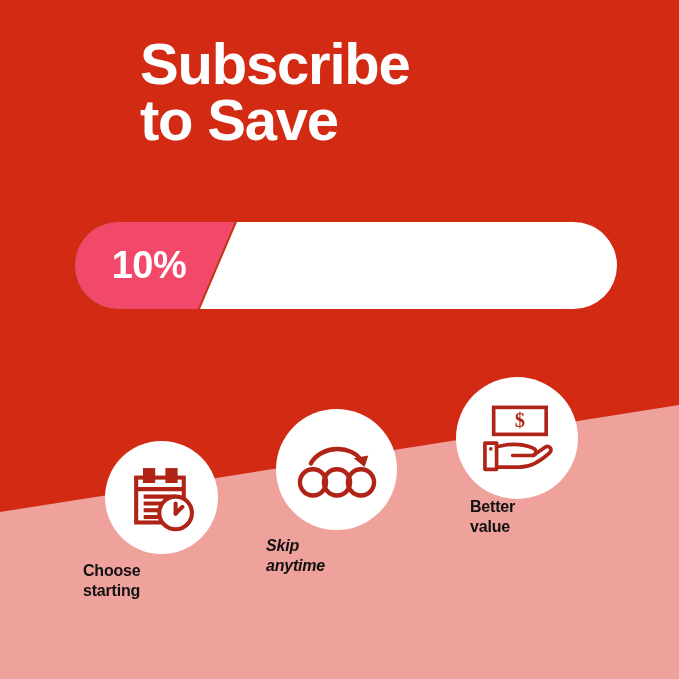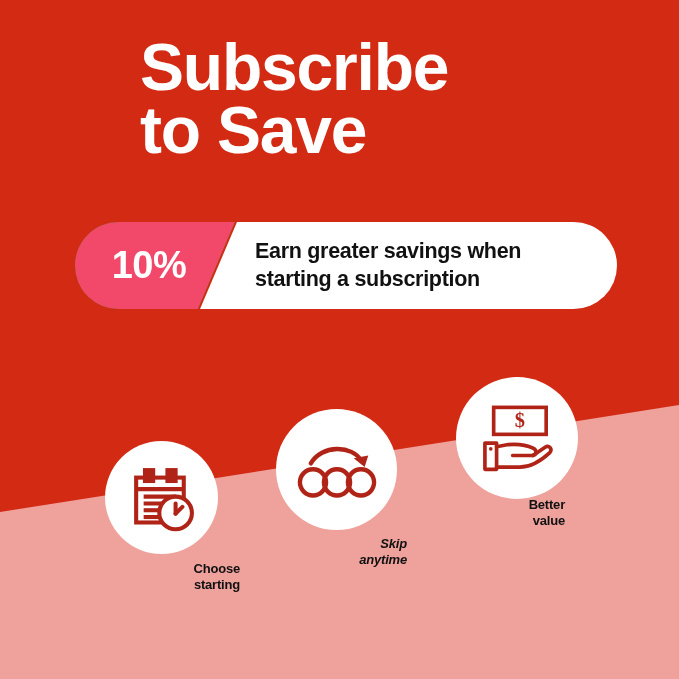--- a/index.html
+++ b/index.html
@@ -30,21 +30,21 @@
     background: #EFA19C;
     clip-path: polygon(0 512px, 679px 405px, 679px 679px, 0 679px);
   }
   
   .headline {
     position: absolute;
     left: 140px;
     top: 36px;
     width: 520px;
     color: #FFFFFF;
-    font-size: 66px;
+    font-size: 58px;
     line-height: 0.96;
     font-weight: bold;
     letter-spacing: -1.2px;
     white-space: pre-line;
   }
   
   .banner {
     position: absolute;
     left: 75px;
     top: 222px;
@@ -118,24 +118,24 @@
     left: 0;
     top: 0;
     border-radius: 50%;
     background: #FFFFFF;
     display: flex;
     align-items: center;
     justify-content: center;
   }
   .flabel {
     position: absolute;
-    text-align: right;
+    text-align: left;
     color: #111111;
     font-weight: bold;
-    font-size: 13px;
+    font-size: 16px;
     line-height: 1.22;
     letter-spacing: -0.2px;
     white-space: pre-line;
   }
   .f1 { left: 105px; top: 441px; }
   .f1 .circle { width: 113px; height: 113px; }
   .f1 .flabel { left: -22px; top: 120px; width: 157px; }
 
   .f2 { left: 276px; top: 409px; }
   .f2 .circle { width: 121px; height: 121px; }
@@ -159,22 +159,20 @@
   <div class="banner">
     <div class="banner-white"></div>
 
     <div class="banner-badge">
       <svg class="badge-shape" viewBox="0 0 160 87" preserveAspectRatio="none">
         <path d="M43.5,0 L160,0 L123,87 L43.5,87 A43.5,43.5 0 0 1 43.5,0 Z" fill="#F2486A"></path>
       </svg>
       <div class="badge-text">10%</div>
     </div>
 
-    <div class="banner-text">Earn greater savings when
-starting a subscription</div>
   </div>
 
   <div class="feature f1">
     <div class="circle">
       <svg width="68" height="68" viewBox="0 0 100 100">
         <g fill="none" stroke="#B02418" stroke-width="6">
           <rect x="12" y="20" width="70" height="66"></rect>
           <line x1="12" y1="37" x2="82" y2="37"></line>
           <rect x="25" y="9" width="12" height="16" fill="#B02418"></rect>
           <rect x="58" y="9" width="12" height="16" fill="#B02418"></rect>

